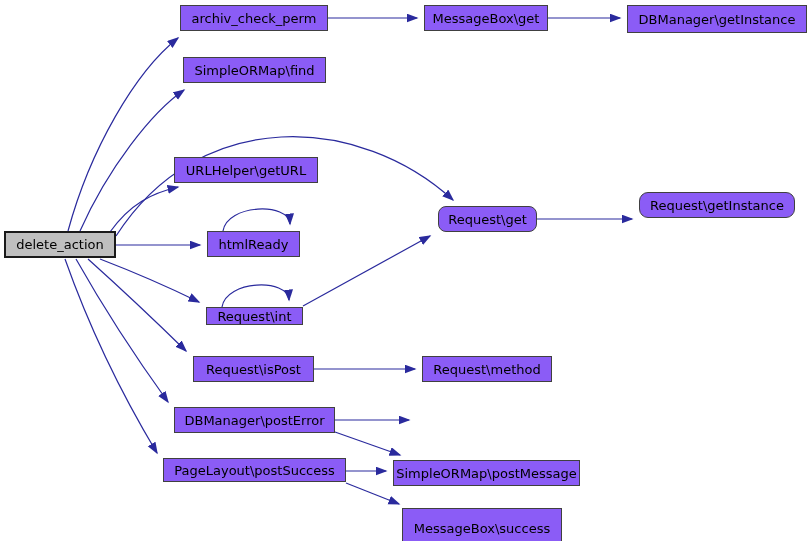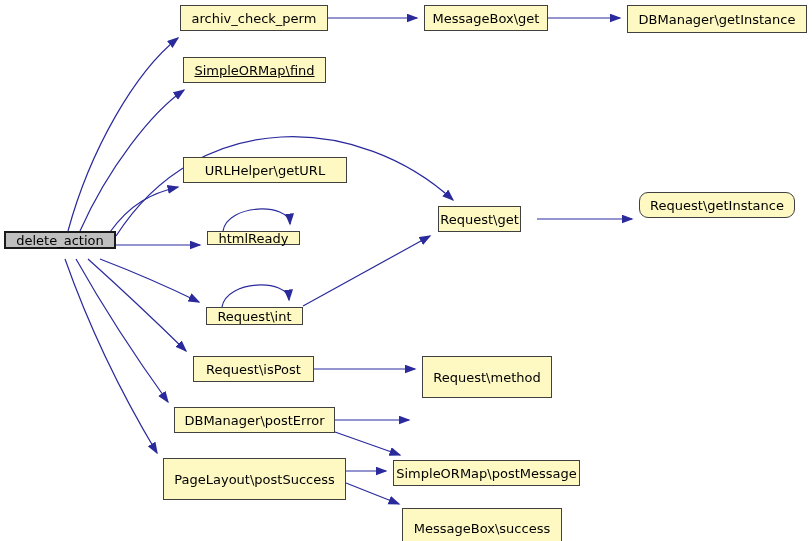--- a/index.html
+++ b/index.html
@@ -2,21 +2,21 @@
 <html><head>
 <meta charset="utf-8">
 <style>
   html,body{margin:0;padding:0;background:#ffffff;}
   body{font-family:"DejaVu Sans","Liberation Sans",sans-serif;}
   #canvas{position:relative;width:812px;height:541px;background:#ffffff;overflow:hidden;}
   #edge-layer{position:absolute;left:0;top:0;width:812px;height:541px;}
   .node{
     position:absolute;
     box-sizing:border-box;
-    background:#fef9c3;
+    background:#8b5cf6;
     border:1px solid #404040;
     color:#000000;
     font-size:13px;
     text-align:center;
     display:flex;
     align-items:center;
     justify-content:center;
     white-space:nowrap;
     cursor:pointer;
   }
@@ -54,46 +54,46 @@
       <path d="M222,307 C226,280 288,278 289,300" marker-end="url(#arrow)"></path>
       <path d="M223,231 C227,204 289,202 290,224" marker-end="url(#arrow)"></path>
       <path d="M314,369 L415,369" marker-end="url(#arrow)"></path>
       <path d="M335,420 L409,420" marker-end="url(#arrow)"></path>
       <path d="M335,432 L400,455" marker-end="url(#arrow)"></path>
       <path d="M346,471 L386,471" marker-end="url(#arrow)"></path>
       <path d="M346,483 L399,504" marker-end="url(#arrow)"></path>
     </g>
   </svg>
 
-  <div class="node highlight" style="left:4px;top:231px;width:112px;height:18px;">delete_action</div>
+  <div class="node highlight" style="left:4px;top:231px;width:112px;height:27px;">delete_action</div>
 
   <div class="node" style="left:180px;top:5px;width:148px;height:26px;">archiv_check_perm</div>
 
-  <div class="node" style="left:183px;top:57px;width:143px;height:26px;text-decoration:underline;">SimpleORMap\find</div>
+  <div class="node" style="left:183px;top:57px;width:143px;height:26px;">SimpleORMap\find</div>
 
-  <div class="node" style="left:183px;top:157px;width:164px;height:26px;">URLHelper\getURL</div>
+  <div class="node" style="left:174px;top:157px;width:144px;height:26px;">URLHelper\getURL</div>
 
-  <div class="node" style="left:207px;top:231px;width:93px;height:14px;">htmlReady</div>
+  <div class="node" style="left:207px;top:231px;width:93px;height:26px;">htmlReady</div>
 
   <div class="node" style="left:206px;top:307px;width:97px;height:18px;">Request\int</div>
 
   <div class="node" style="left:193px;top:356px;width:121px;height:26px;">Request\isPost</div>
 
   <div class="node" style="left:174px;top:407px;width:161px;height:26px;">DBManager\postError</div>
 
-  <div class="node" style="left:163px;top:458px;width:183px;height:42px;">PageLayout\postSuccess</div>
+  <div class="node" style="left:163px;top:458px;width:183px;height:24px;">PageLayout\postSuccess</div>
 
   <div class="node" style="left:424px;top:5px;width:124px;height:26px;">MessageBox\get</div>
 
   <div class="node" style="left:627px;top:5px;width:180px;height:28px;">DBManager\getInstance</div>
 
-  <div class="node" style="left:438px;top:206px;width:83px;height:26px;">Request\get</div>
+  <div class="node" style="left:438px;top:206px;width:99px;height:26px;border-radius:8px;">Request\get</div>
 
   <div class="node" style="left:639px;top:192px;width:156px;height:26px;border-radius:9px;">Request\getInstance</div>
 
-  <div class="node" style="left:422px;top:356px;width:130px;height:42px;">Request\method</div>
+  <div class="node" style="left:422px;top:356px;width:130px;height:26px;">Request\method</div>
 
 
   <div class="node" style="left:393px;top:460px;width:187px;height:26px;">SimpleORMap\postMessage</div>
 
   <div class="node" style="left:402px;top:508px;width:160px;height:40px;">MessageBox\success</div>
 
 </div>
 
 </body></html>

